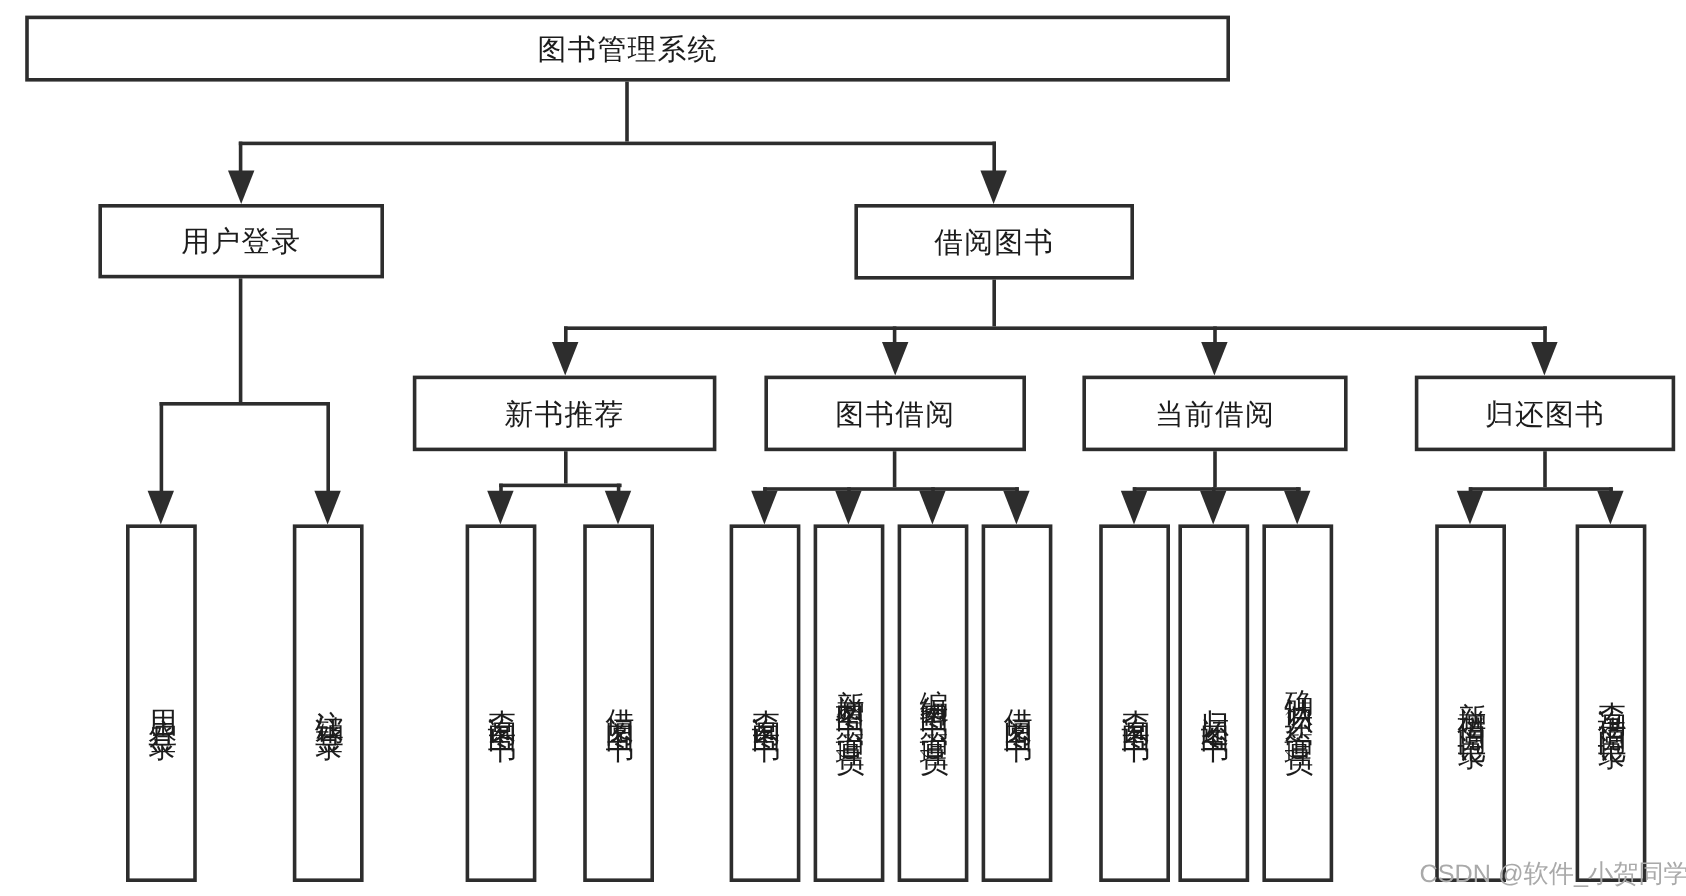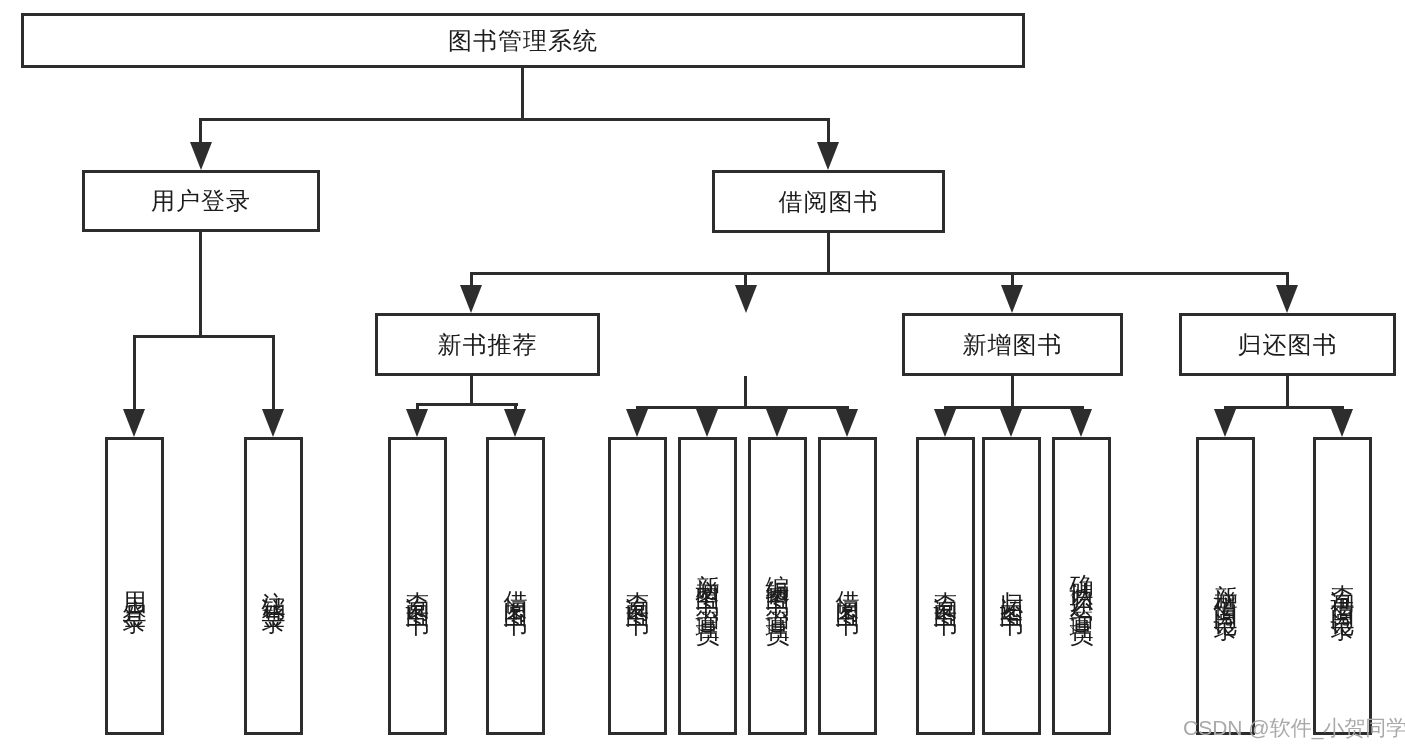--- a/index.html
+++ b/index.html
@@ -53,27 +53,30 @@
   </div>
 
   <div class="node" style="left:82px;top:170px;width:238px;height:62px;">
     <span>用户登录</span>
   </div>
 
   <div class="node" style="left:712px;top:170px;width:233px;height:63px;">
     <span>借阅图书</span>
   </div>
 
-  <div class="node" style="left:375px;top:313px;width:225px;height:63px;text-align:right;">
+  <div class="node" style="left:344px;top:313px;width:253px;height:63px;text-align:right;">
     <span>新书推荐</span>
   </div>
 
+  <div class="node" style="left:637px;top:313px;width:218px;height:63px;">
+    <span>图书借阅</span>
+  </div>
 
   <div class="node" style="left:902px;top:313px;width:221px;height:63px;">
-    <span>新增图书</span>
+    <span>当前借阅</span>
   </div>
 
   <div class="node" style="left:1179px;top:313px;width:217px;height:63px;">
     <span>归还图书</span>
   </div>
 
   <div class="node leaf" style="left:105px;top:437px;width:59px;height:298px;">
     <span class="vtext">用户登录</span>
   </div>
 

